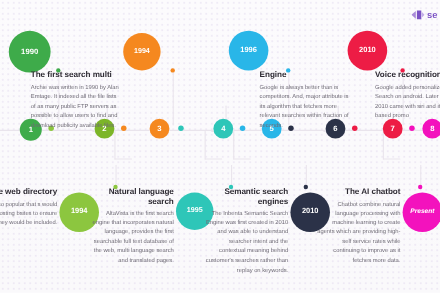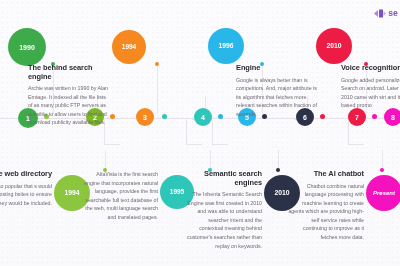--- a/index.html
+++ b/index.html
@@ -211,41 +211,42 @@
   <div class="leader" style="left:155px; top:62px; width:4px; height:4px; background:#f5881f;"></div>
   <div class="leader" style="left:260px; top:62px; width:4px; height:4px; background:#29b6e8;"></div>
   <div class="leader" style="left:364px; top:62px; width:4px; height:4px; background:#ed1c45;"></div>
 
   <div class="leader" style="left:103px; top:168px; width:4px; height:4px; background:#8cc63f;"></div>
   <div class="leader" style="left:208px; top:168px; width:4px; height:4px; background:#2ec6b8;"></div>
   <div class="leader" style="left:276px; top:168px; width:4px; height:4px; background:#2b3248;"></div>
   <div class="leader" style="left:380px; top:168px; width:4px; height:4px; background:#f312bd;"></div>
 
   <div class="entry align-left" style="left:28px; top:64px; width:82px;">
-    <h3>The behind search engine</h3>
+    <h3>The first search multi</h3>
     <p>Archie was written in 1990 by Alan Emtage. It indexed all the file lists of as many public FTP servers as possible to allow users to find and download publicity available files.</p>
   </div>
 
 
   <div class="entry align-left" style="left:236px; top:64px; width:84px;">
     <h3>Engine</h3>
     <p>Google is always better than is competitors. And, major attribute is its algorithm that fetches more relevant searches within fraction of seconds.</p>
   </div>
 
   <div class="entry align-left" style="left:341px; top:64px; width:82px;">
     <h3>Voice recognition</h3>
     <p>Google added personalized Voice Search on android. Later Apple in 2010 came with siri and it's call-based promo</p>
   </div>
 
   <div class="entry align-right" style="left:-26px; top:170px; width:78px;">
     <h3>The web directory</h3>
     <p>came so popular that s would delay posting bsites to ensure they would be included.</p>
   </div>
 
   <div class="entry align-right" style="left:80px; top:170px; width:78px;">
+    <h3>Natural language search</h3>
     <p>AltaVista is the first search engine that incorporates natural language, provides the first searchable full text database of the web, multi language search and translated pages.</p>
   </div>
 
   <div class="entry align-right" style="left:184px; top:170px; width:78px;">
     <h3>Semantic search engines</h3>
     <p>The Inbenta Semantic Search Engine was first created in 2010 and was able to understand searcher intent and the contextual meaning behind customer's searches rather than replay on keywords.</p>
   </div>
 
   <div class="entry align-right" style="left:286px; top:170px; width:78px;">
     <h3>The AI chatbot</h3>

